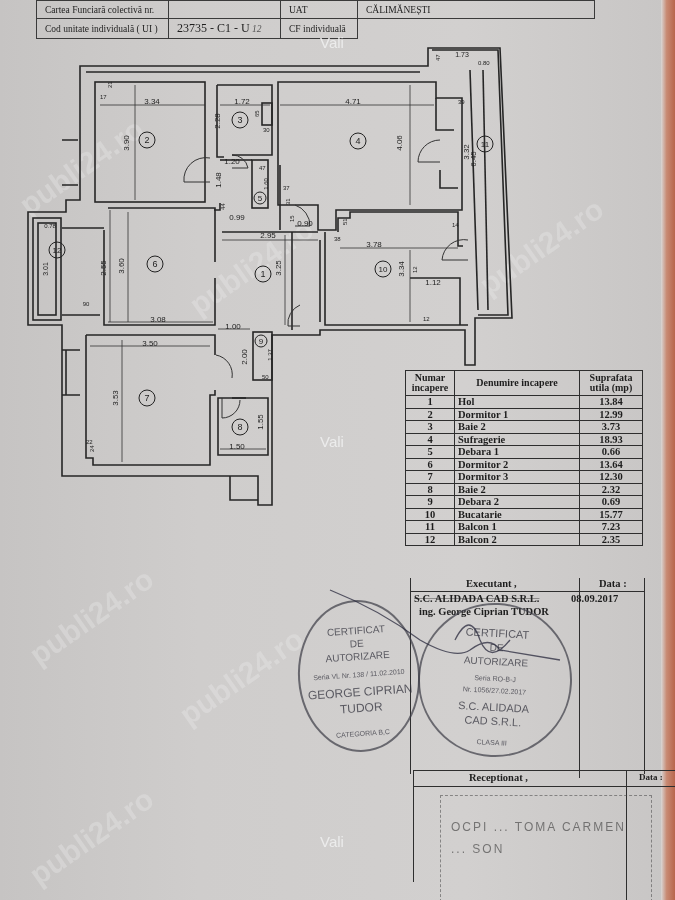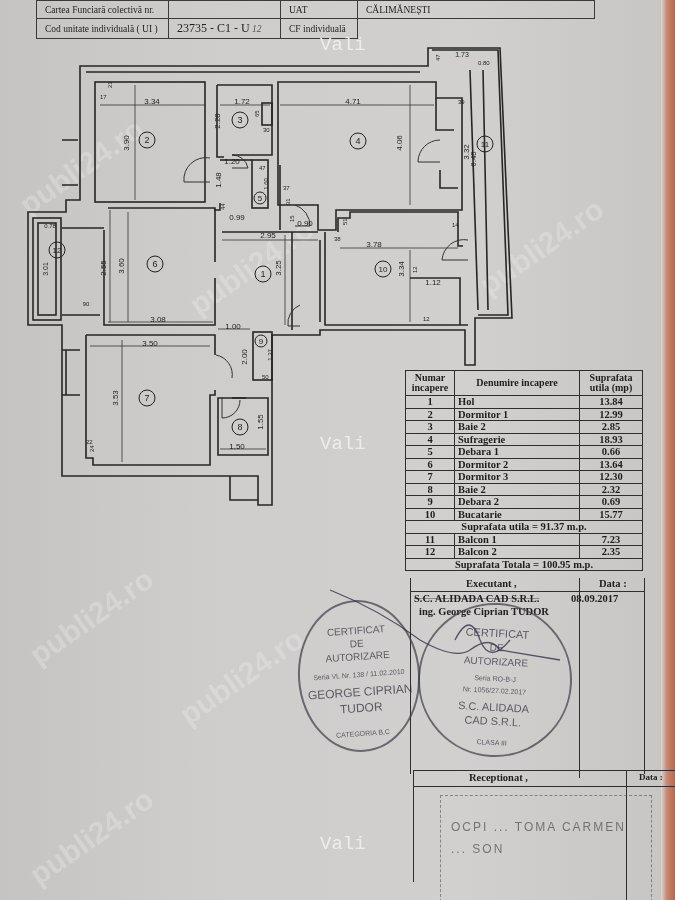--- a/index.html
+++ b/index.html
@@ -14,21 +14,21 @@
     background:linear-gradient(90deg,#c6c4c3 0%,#cfcdcc 30%,#d2d0cf 70%,#c8c6c5 100%);
   }
   .edge {
     position:absolute; top:0; right:0; width:14px; height:900px;
     background:linear-gradient(90deg,#d9d7d6 0%,#c88a73 40%,#b8664c 100%);
   }
   
   .hdr { position:absolute; left:36px; top:0; border-collapse:collapse; font-size:9.5px; }
   .hdr td { border:1px solid #3a3a3a; padding:2px 8px; height:13px; white-space:nowrap; }
   .mono-u { font-size:12px; }
-  .watermark-vali { position:absolute; color:#ececec; font-family:Liberation Mono, monospace; font-size:19px; }
+  .watermark-vali { position:absolute; color:#ececec; font-family:Liberation Sans, sans-serif; font-size:15px; }
   .wm { position:absolute; color:rgba(235,235,235,.35); font-family:"Liberation Sans", sans-serif; font-size:30px; font-weight:bold; transform:rotate(-35deg); pointer-events:none; }
   
   svg.plan { position:absolute; left:0; top:0; }
   .lbl { font-family:"Liberation Sans", sans-serif; font-size:8px; fill:#1e1e1e; }
   .lblb { font-family:"Liberation Sans", sans-serif; font-size:9px; fill:#1e1e1e; }
   
   .area {
     position:absolute; left:405px; top:370px; width:238px;
     border-collapse:collapse; font-size:10.5px; background:transparent;
   }
@@ -286,21 +286,21 @@
         <td class="v">13.84</td>
       </tr>
   <tr>
         <td class="n">2</td>
         <td class="nm">Dormitor 1</td>
         <td class="v">12.99</td>
       </tr>
   <tr>
         <td class="n">3</td>
         <td class="nm">Baie 2</td>
-        <td class="v">2.85</td>
+        <td class="v">3.73</td>
       </tr>
   <tr>
         <td class="n">4</td>
         <td class="nm">Sufragerie</td>
         <td class="v">18.93</td>
       </tr>
   <tr>
         <td class="n">5</td>
         <td class="nm">Debara 1</td>
         <td class="v">0.66</td>
@@ -324,34 +324,28 @@
         <td class="n">9</td>
         <td class="nm">Debara 2</td>
         <td class="v">0.69</td>
       </tr>
   <tr>
         <td class="n">10</td>
         <td class="nm">Bucatarie</td>
         <td class="v">15.77</td>
       </tr>
   <tr>
-        <td class="span" colspan="3">Suprafata utila = 91.37 m.p.</td>
-      </tr>
-  <tr>
         <td class="n">11</td>
         <td class="nm">Balcon 1</td>
         <td class="v">7.23</td>
       </tr>
   <tr>
         <td class="n">12</td>
         <td class="nm">Balcon 2</td>
         <td class="v">2.35</td>
-      </tr>
-  <tr>
-        <td class="span" colspan="3">Suprafata Totala = 100.95 m.p.</td>
       </tr>
 </tbody>
   </table>
 
 <div class="exec">
   <div class="row" style="top:0;height:13px"></div>
   <div class="vline"></div>
   <div class="t" style="left:55px;top:0">Executant ,</div>
   <div class="t" style="left:188px;top:0">Data :</div>
   <div class="t" style="left:3px;top:15px;text-decoration:line-through;text-decoration-color:rgba(40,40,40,.4)">S.C. ALIDADA CAD S.R.L.</div>

